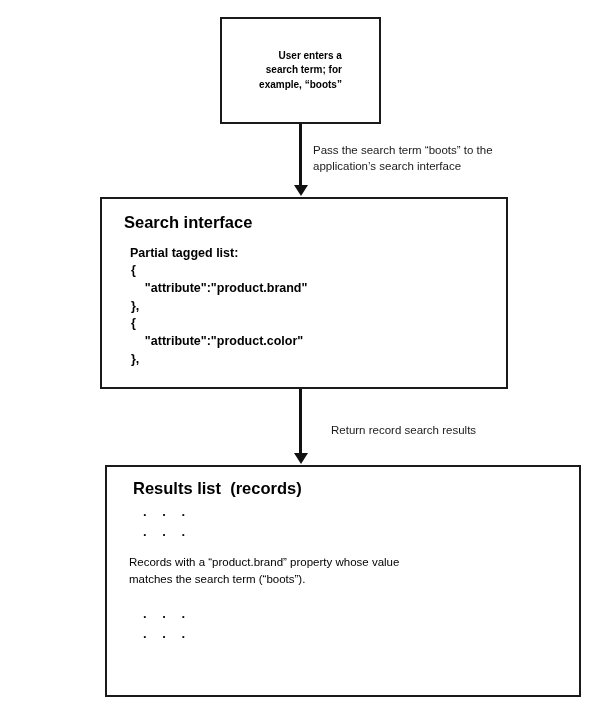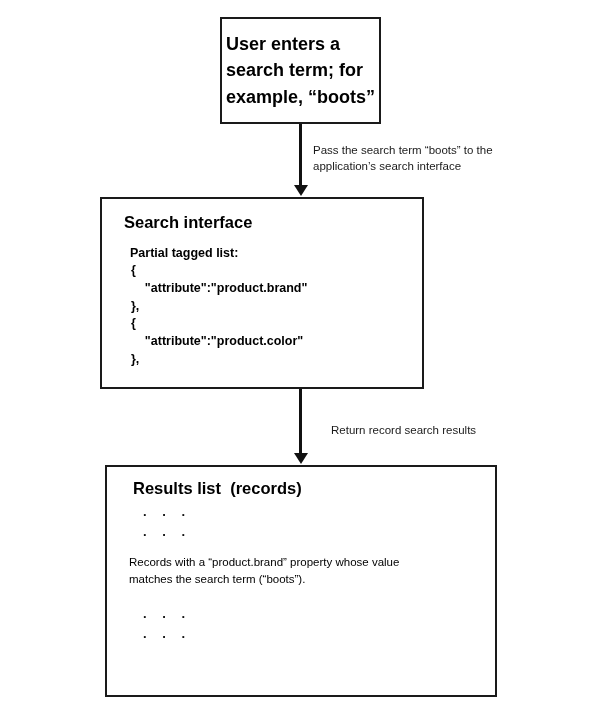--- a/index.html
+++ b/index.html
@@ -27,32 +27,32 @@
   #box-user {
     left: 220px;
     top: 17px;
     width: 161px;
     height: 107px;
     display: flex;
     align-items: center;
     justify-content: center;
   }
   #box-user .title {
-    font-size: 18px;
+    font-size: 10px;
     font-weight: bold;
     line-height: 1.45;
-    text-align: left;
+    text-align: right;
     white-space: pre-line;
   }
 
   
   #box-search {
     left: 100px;
     top: 197px;
-    width: 324px;
+    width: 408px;
     height: 192px;
     padding: 14px 0 0 22px;
   }
   #box-search .heading {
     font-size: 16.5px;
     font-weight: bold;
     margin: 0 0 14px 0;
   }
   #box-search .sublabel {
     font-size: 12.5px;
@@ -68,21 +68,21 @@
     font-size: 12.5px;
     font-weight: bold;
     line-height: 1.42;
     white-space: pre;
   }
 
   
   #box-results {
     left: 105px;
     top: 465px;
-    width: 392px;
+    width: 476px;
     height: 232px;
     padding: 12px 0 0 22px;
   }
   #box-results .heading {
     font-size: 16.5px;
     font-weight: bold;
     margin: 0 0 4px 4px;
     white-space: pre;
   }
   .dots-row {

